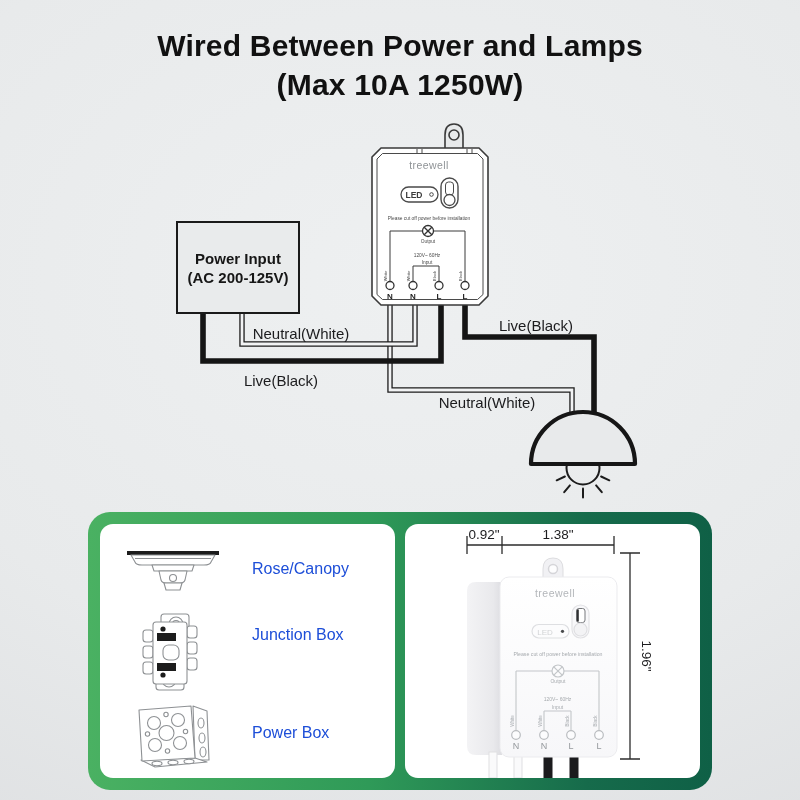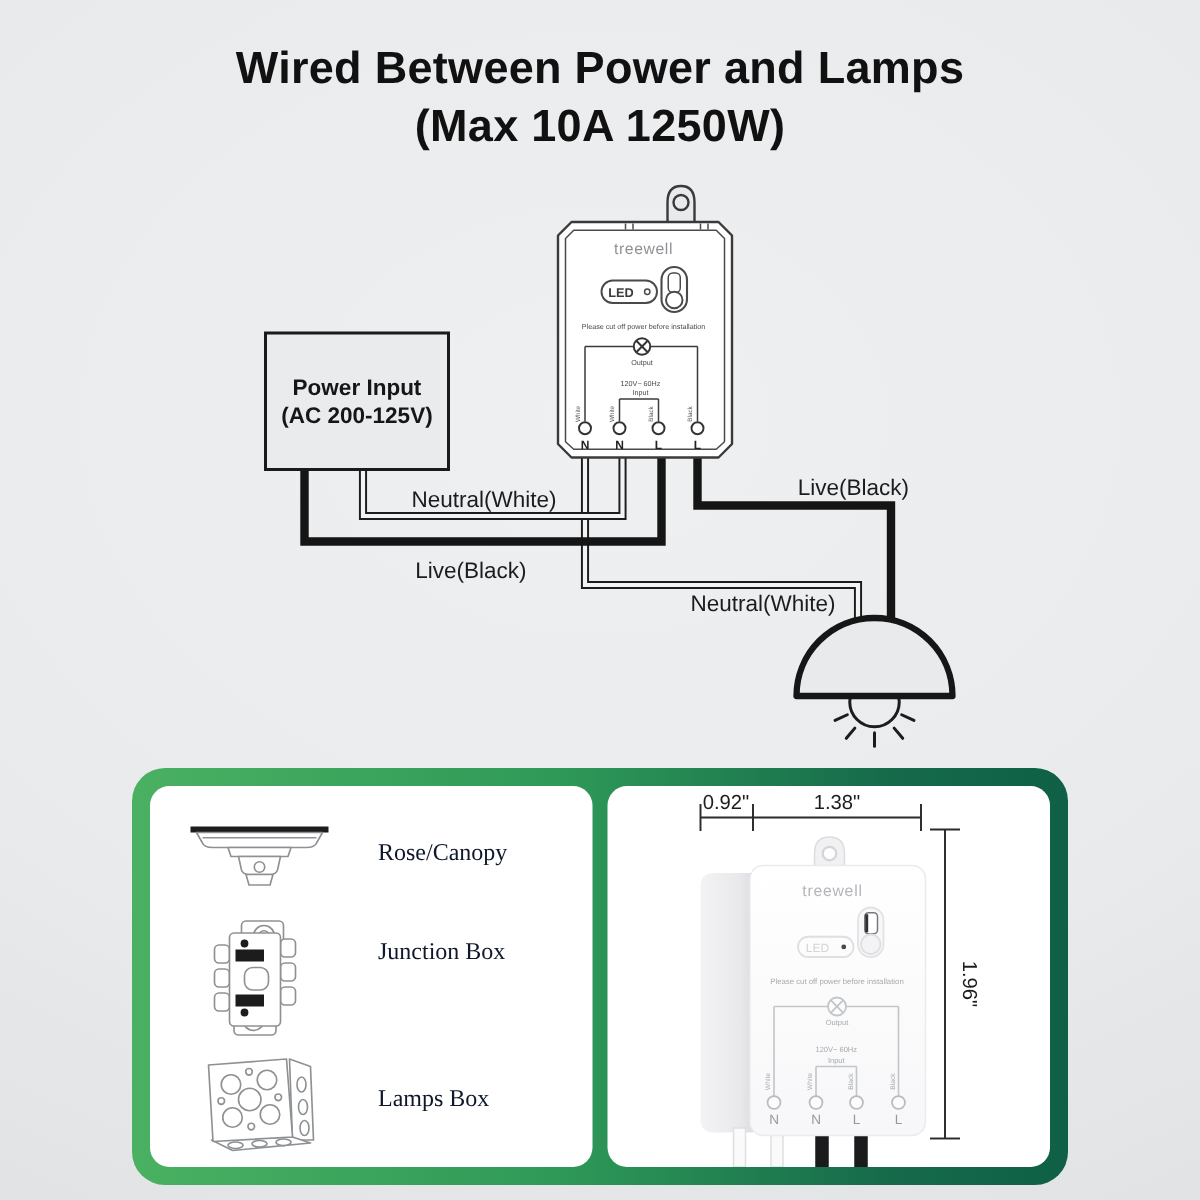--- a/index.html
+++ b/index.html
@@ -19,21 +19,21 @@
   
   #power-box{
     left:164px;top:221px;width:124px;height:93px;box-sizing:border-box;
     border:2px solid #1a1a1a;background:#e9ebec;
     display:flex;flex-direction:column;align-items:center;justify-content:center;
     font-weight:bold;font-size:15px;line-height:19px;text-align:center;color:#161616;
     z-index:3;
     margin-left:12px;
   }
   .wire-label{
-    width:140px;text-align:right;font-size:15px;color:#1c1c1e;z-index:3;
+    width:140px;text-align:center;font-size:15px;color:#1c1c1e;z-index:3;
   }
   #lbl-neutral-in{left:231px;top:325px;}
   #lbl-live-in{left:211px;top:372px;}
   #lbl-live-out{left:466px;top:317px;}
   #lbl-neutral-out{left:417px;top:394px;}
   #diagram-svg{left:0;top:0;z-index:1;}
   svg text{font-family:"Liberation Sans", sans-serif;}
   
   #bottom-frame{
     left:88px;top:512px;width:624px;height:278px;border-radius:22px;
@@ -43,21 +43,21 @@
   .panel{
     position:absolute;top:12px;height:254px;background:#ffffff;border-radius:13px;overflow:hidden;
   }
   #panel-left{left:12px;width:295px;}
   #panel-right{left:317px;width:295px;}
   .acc-icon{position:absolute;}
   #icon-rose{left:26px;top:26px;}
   #icon-junction{left:39px;top:88px;}
   #icon-switch{left:33px;top:174px;}
   .acc-label{
-    position:absolute;left:152px;width:130px;font-size:16px;color:#0f172a;font-family:Liberation Serif, serif;
+    position:absolute;left:152px;width:130px;font-size:16px;color:#1d4ed8;
   }
   #lbl-rose{top:36px;}
   #lbl-junction{top:102px;}
   #lbl-switch{top:200px;}
 </style>
 </head>
 <body>
 
 <div id="app">
 
@@ -221,21 +221,21 @@
           <circle cx="45" cy="22" r="6.5"></circle>
           <circle cx="22" cy="47" r="6.5"></circle>
           <circle cx="47" cy="45" r="6.5"></circle>
           <circle cx="33.5" cy="35" r="7.5"></circle>
           <circle cx="33" cy="16.5" r="2.2"></circle>
           <circle cx="14.5" cy="36" r="2.2"></circle>
           <circle cx="34.5" cy="53" r="2.2"></circle>
           <circle cx="52.5" cy="33.5" r="2.2"></circle>
         </g>
       </svg>
-      <div class="acc-label" id="lbl-switch">Lamps Box</div>
+      <div class="acc-label" id="lbl-switch">Power Box</div>
     </div>
 
     <div class="panel" id="panel-right">
       <svg width="295" height="254" viewBox="0 0 295 254">
         <defs>
           <linearGradient id="gSide" x1="0" y1="0" x2="1" y2="0">
             <stop offset="0" stop-color="#f3f3f5"></stop>
               <stop offset="0.75" stop-color="#e9e9ec"></stop>
               <stop offset="1" stop-color="#dddde1"></stop>
           </linearGradient>

